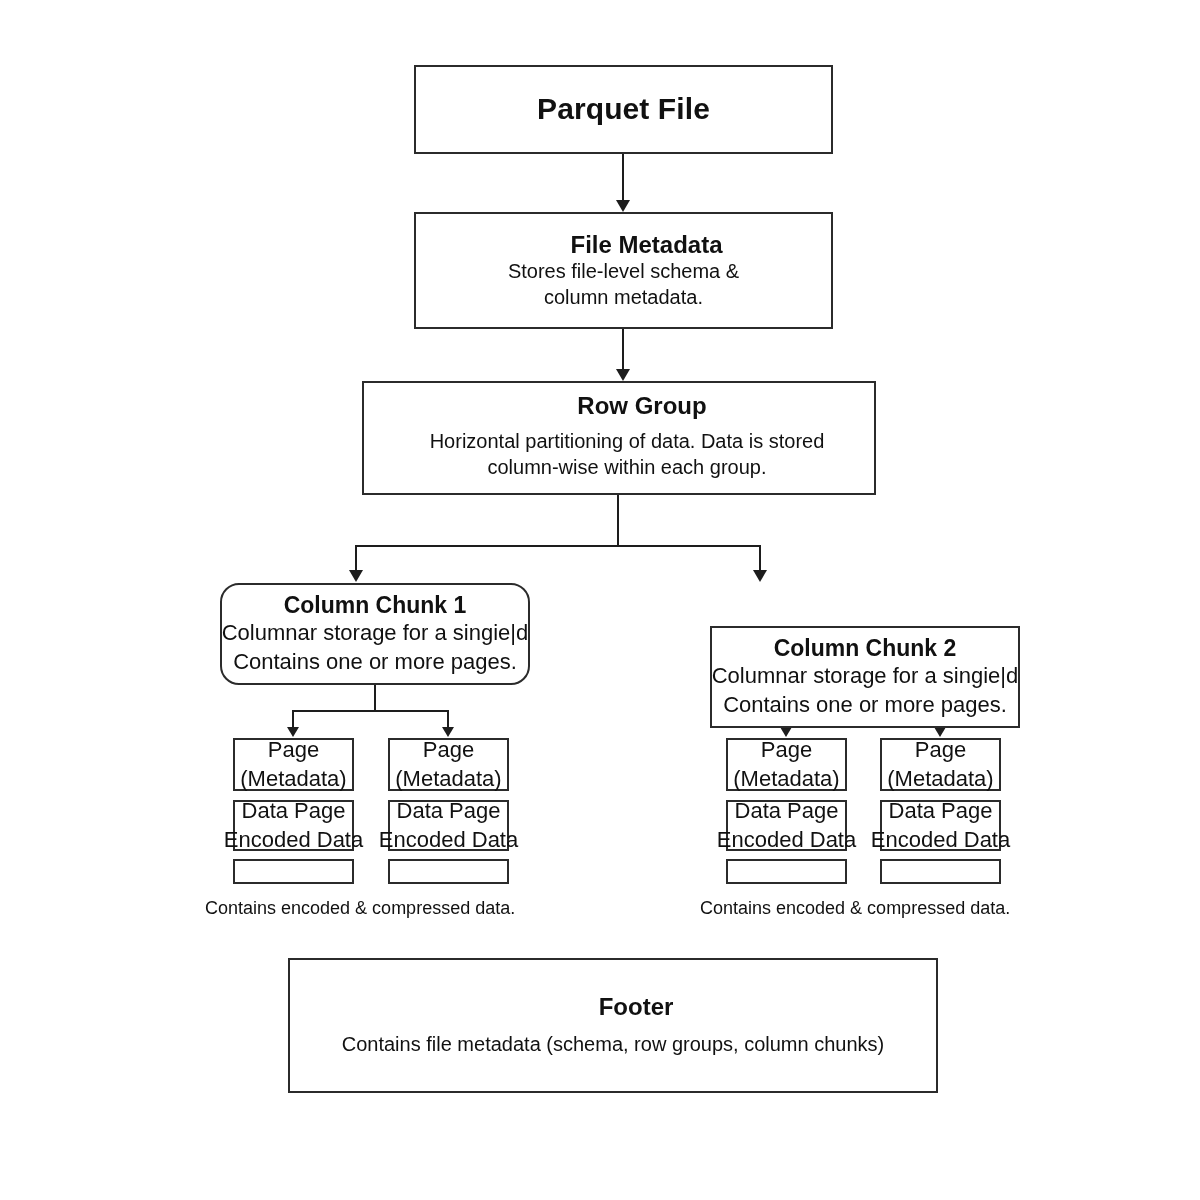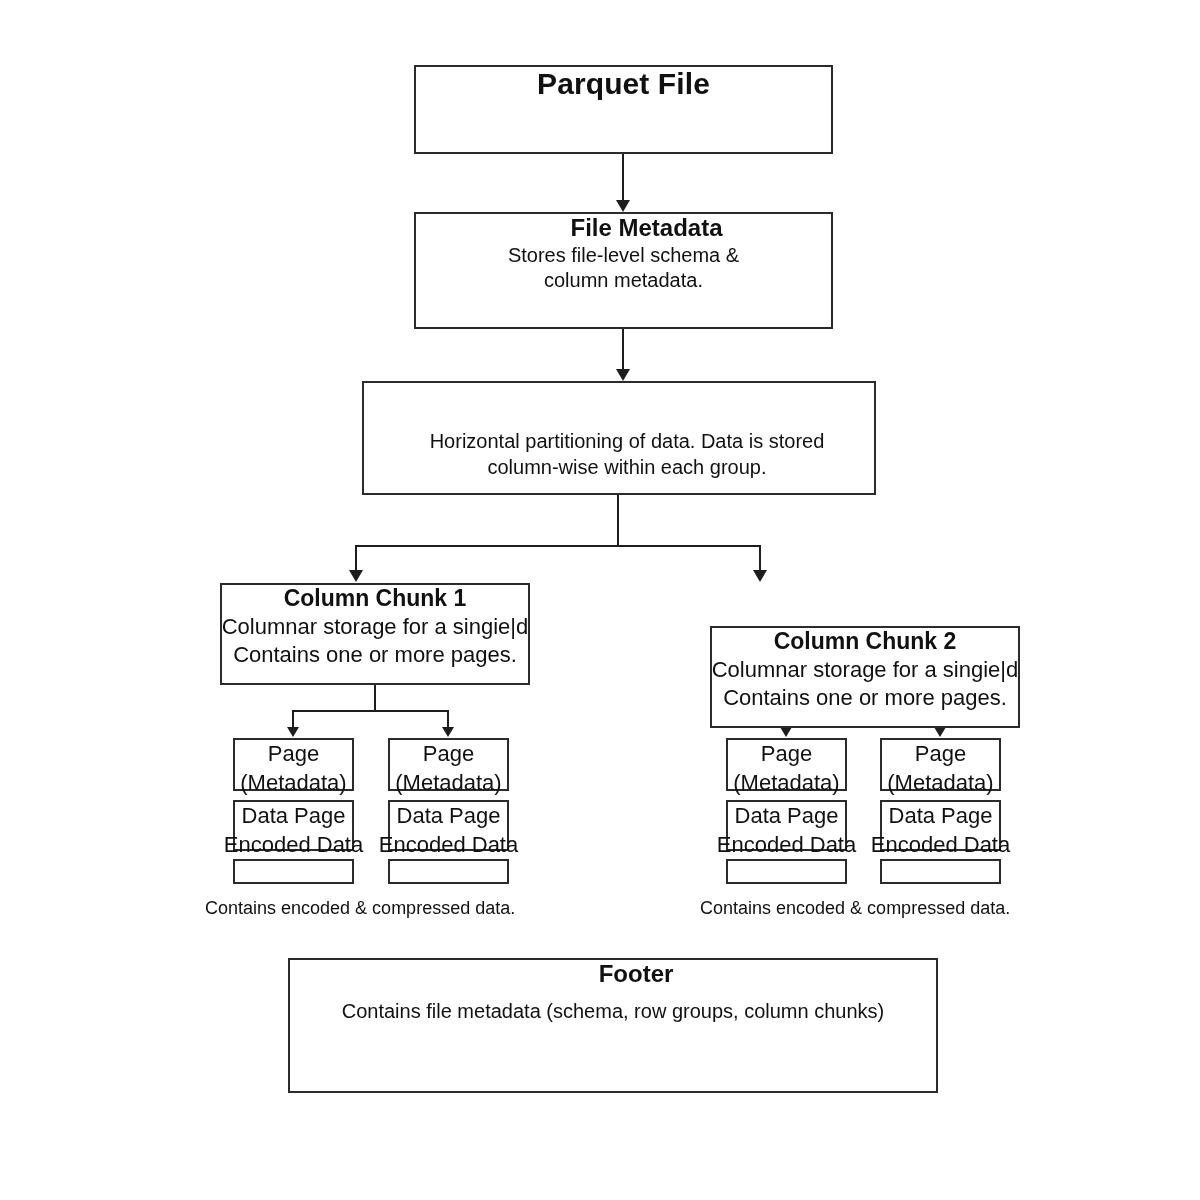--- a/index.html
+++ b/index.html
@@ -19,21 +19,21 @@
     overflow: hidden;
   }
   .box {
     position: absolute;
     box-sizing: border-box;
     border: 2px solid #2b2b2b;
     background: #ffffff;
     display: flex;
     flex-direction: column;
     align-items: center;
-    justify-content: flex-start;
+    justify-content: center;
     text-align: center;
     z-index: 3;
   }
   .box.thin { border-width: 2px; }
   .title-lg {
     font-size: 30px;
     font-weight: bold;
     letter-spacing: 0.1px;
     line-height: 1.15;
     white-space: nowrap;
@@ -122,33 +122,36 @@
     <div class="title-md">File Metadata</div>
     <div class="desc">Stores file-level schema &amp;</div>
     <div class="desc">column metadata.</div>
   </div>
 
   <div class="vline" style="left:622px; top:329px; height:48px;"></div>
   <div class="arrow-down" style="left:616px; top:369px;"></div>
 
   <div class="box" style="left:362px; top:381px; width:514px; height:114px; overflow:visible;">
   </div>
+  <div class="overflow-text" style="left:362px; top:392px; width:514px;">
+    <div class="title-md">Row Group</div>
+  </div>
   <div class="overflow-text" style="left:362px; top:429px; width:514px;padding-left:8px;">
     <div class="desc">Horizontal partitioning of data. Data is stored</div>
     <div class="desc">column-wise within each group.</div>
   </div>
 
   <div class="vline" style="left:617px; top:495px; height:50px;"></div>
   <div class="hline" style="left:355px; top:545px; width:406px;"></div>
   <div class="vline" style="left:355px; top:545px; height:30px;"></div>
   <div class="vline" style="left:759px; top:545px; height:30px;"></div>
   <div class="arrow-down" style="left:349px; top:570px;"></div>
   <div class="arrow-down" style="left:753px; top:570px;"></div>
 
-  <div class="box" style="left:220px; top:583px; width:310px; height:102px;">
+  <div class="box" style="left:220px; top:583px; width:310px; height:102px;border-radius:19px;">
     <div class="title-sm">Column Chunk 1</div>
     <div class="desc-sm">Columnar storage for a singie|d</div>
     <div class="desc-sm">Contains one or more pages.</div>
   </div>
 
   <div class="box" style="left:710px; top:583px; width:310px; height:102px;margin-top:43px;">
     <div class="title-sm">Column Chunk 2</div>
     <div class="desc-sm">Columnar storage for a singie|d</div>
     <div class="desc-sm">Contains one or more pages.</div>
   </div>

